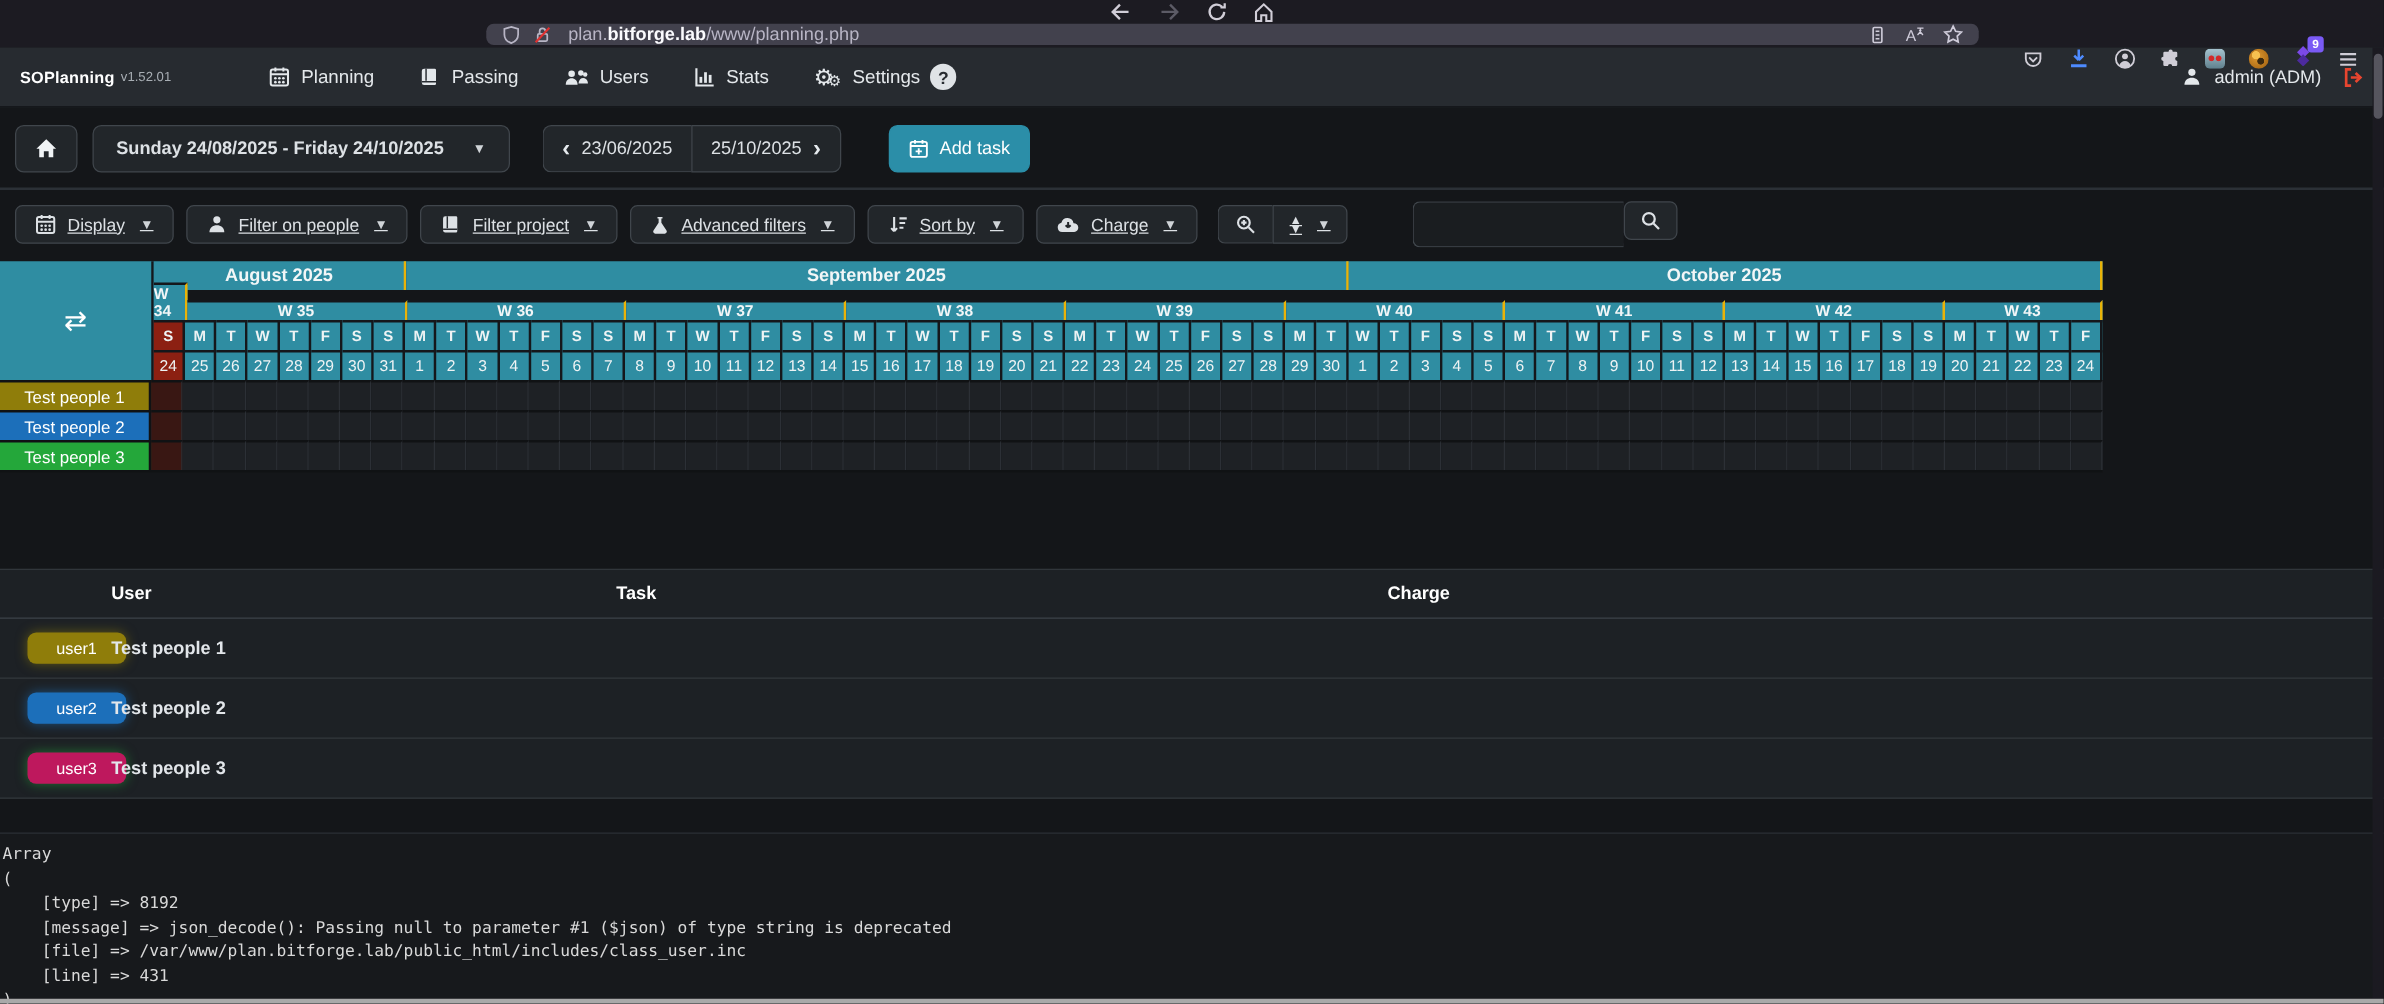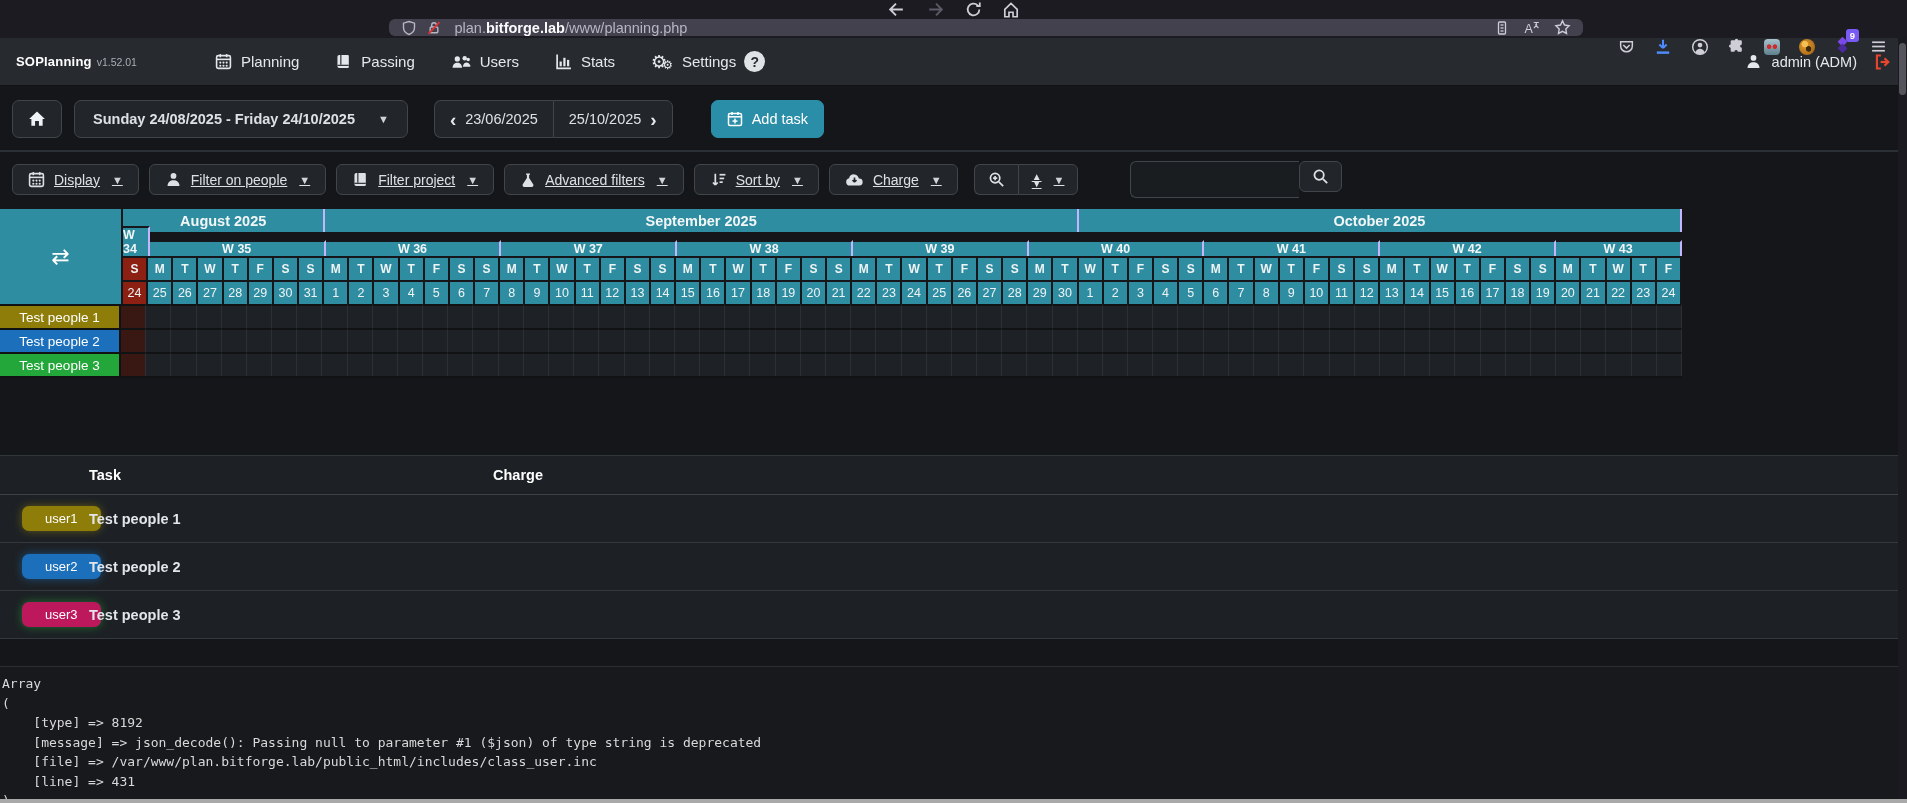--- a/index.html
+++ b/index.html
@@ -81,21 +81,21 @@
   
   .cal { width:1682px; margin-top:2px; }
   .cal-top { display:flex; }
   .cal-corner { width:121px; background:#2f8da2; border-right:2px solid #15171b; display:flex;
     align-items:center; justify-content:center; color:#fff; font-size:22px; }
   .cal-head-right { flex:1; display:flex; flex-direction:column; }
   .row-months, .row-weeks { display:flex; }
   .row-months { height:23px; }
   .row-weeks { height:24px;align-items:flex-end; }
   .m-cell, .w-cell {
-    background:#2f8da2; border-right:2px solid #c4b5fd; border-top:2px solid #15171b;
+    background:#2f8da2; border-right:2px solid #eab308; border-top:2px solid #15171b;
     display:flex; align-items:center; justify-content:center; color:#f2f6f7; font-weight:bold;
     box-sizing:border-box; overflow:hidden;
   }
   .m-cell { font-size:14.5px; border-top:none; }
   .w-cell { font-size:12.5px; }
   .row-letters, .row-numbers { display:grid; grid-template-columns:repeat(62, 1fr); height:24px; }
   .d-cell {
     background:#2f8da2; border-right:2px solid #15171b; border-top:2px solid #15171b;
     display:flex; align-items:center; justify-content:center; color:#eef3f4;
     box-sizing:border-box; font-size:12px; font-weight:bold; overflow:hidden;
@@ -822,20 +822,21 @@
           <div class="p-cell"></div>
         </div>
       </div>
     </div>
   <div class="cal-bottom"></div>
 </div>
 
 <div class="user-table">
   <div class="t-head">
     <div></div>
+    <div>User</div>
     <div>Task</div>
     <div>Charge</div>
   </div>
   <div id="table-body">
       <div class="t-row">
         <div class="t-badge-cell"><span class="badge" style="background: rgb(143, 125, 10); box-shadow: rgba(143, 125, 10, 0.6) 0px 0px 9px;">user1</span></div>
         <div class="t-name">Test people 1</div>
         <div></div>
         <div></div>
       </div>

